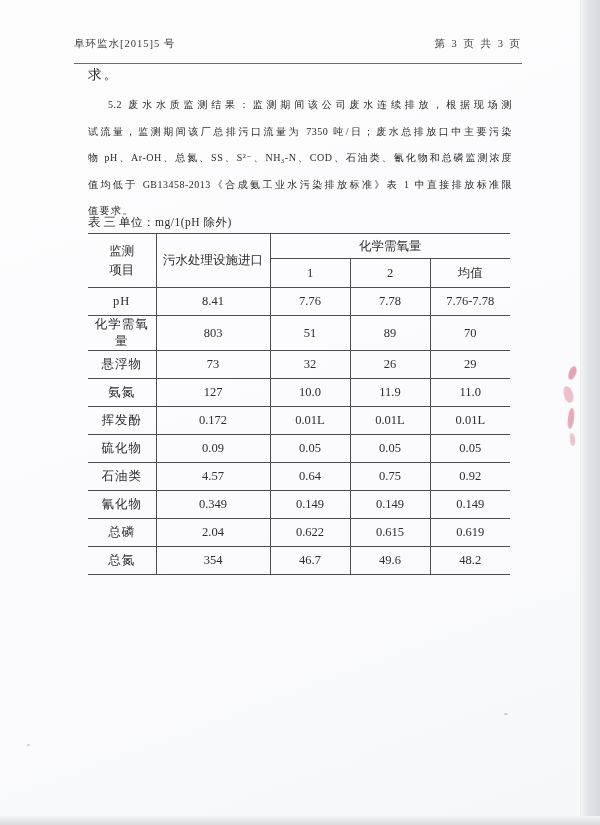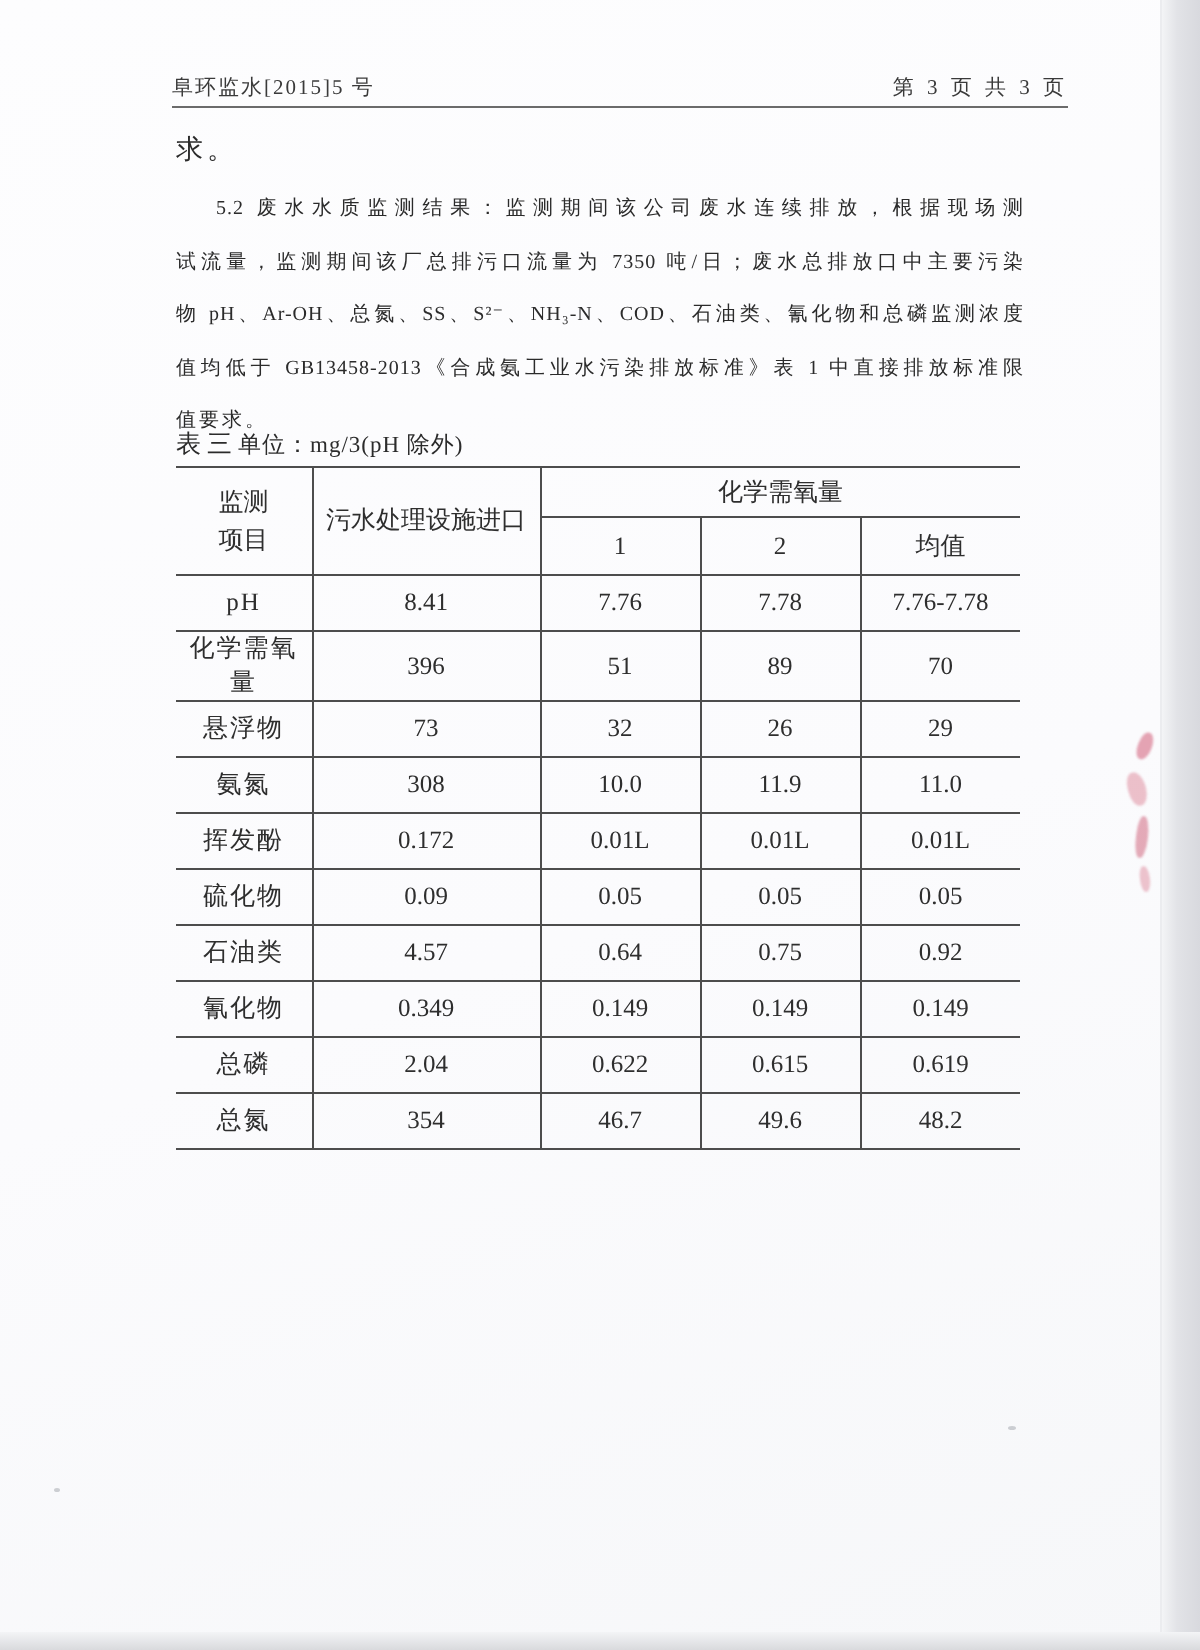--- a/index.html
+++ b/index.html
@@ -4,23 +4,23 @@
 <style>
   * { margin:0; padding:0; box-sizing:border-box; }
   html,body { width:600px; height:825px; }
   body { font-family:"Liberation Serif","DejaVu Serif",serif; color:#2b2b2b; }
   .page {
     position:relative; width:600px; height:825px; overflow:hidden;
     background:linear-gradient(160deg,#fdfdfe 0%,#fbfbfd 55%,#f6f7f9 100%);
   }
   
   .doc-header {
-    position:absolute; left:86px; top:37px; width:448px;
+    position:absolute; left:74px; top:37px; width:448px;
     display:flex; justify-content:space-between; align-items:center;
-    border-bottom:1px solid #6b6b6b; padding-bottom:2px;
+    border-bottom:1px solid #6b6b6b; padding-bottom:12px;
     font-size:10.5px; color:#3a3a3a;
   }
   .doc-header .h-left { letter-spacing:1px; }
   .doc-header .h-right { letter-spacing:2px; }
   
   .closing-line {
     position:absolute; left:88px; top:66px; width:424px;
     font-size:13.5px; letter-spacing:2px;
   }
   .para { position:absolute; left:88px; top:92px; width:424px; }
@@ -90,21 +90,21 @@
   <div class="para">
     <div class="para-line indent">5.2 废水水质监测结果：监测期间该公司废水连续排放，根据现场测</div>
     <div class="para-line">试流量，监测期间该厂总排污口流量为 7350 吨/日；废水总排放口中主要污染</div>
     <div class="para-line">物 pH、Ar-OH、总氮、SS、S²⁻、NH₃-N、COD、石油类、氰化物和总磷监测浓度</div>
     <div class="para-line">值均低于 GB13458-2013《合成氨工业水污染排放标准》表 1 中直接排放标准限</div>
     <div class="para-line last">值要求。</div>
   </div>
 
   <div class="table-caption">
     <span class="t-label">表三</span>
-    <span class="t-unit">单位：mg/3(pH 除外)</span>
+    <span class="t-unit">单位：mg/1(pH 除外)</span>
   </div>
 
   <table class="results">
     <colgroup>
       <col style="width:68px">
         <col style="width:114px">
         <col style="width:80px">
         <col style="width:80px">
         <col style="width:80px">
     </colgroup>
@@ -122,35 +122,35 @@
       </tr>
       <tr>
         <td class="item">pH</td>
         <td>8.41</td>
         <td>7.76</td>
         <td>7.78</td>
         <td>7.76-7.78</td>
       </tr>
       <tr>
         <td class="item">化学需氧量</td>
-        <td>396</td>
+        <td>803</td>
         <td>51</td>
         <td>89</td>
         <td>70</td>
       </tr>
       <tr>
         <td class="item">悬浮物</td>
         <td>73</td>
         <td>32</td>
         <td>26</td>
         <td>29</td>
       </tr>
       <tr>
         <td class="item">氨氮</td>
-        <td>308</td>
+        <td>127</td>
         <td>10.0</td>
         <td>11.9</td>
         <td>11.0</td>
       </tr>
       <tr>
         <td class="item">挥发酚</td>
         <td>0.172</td>
         <td>0.01L</td>
         <td>0.01L</td>
         <td>0.01L</td>

